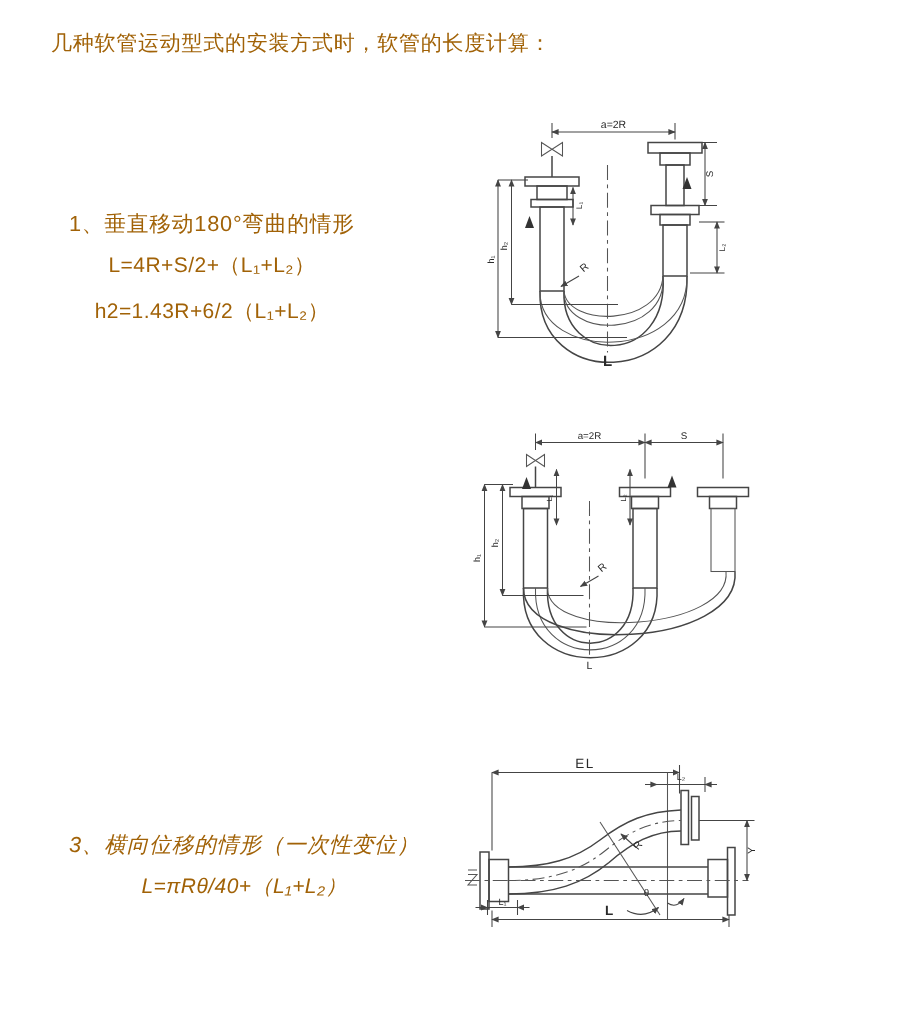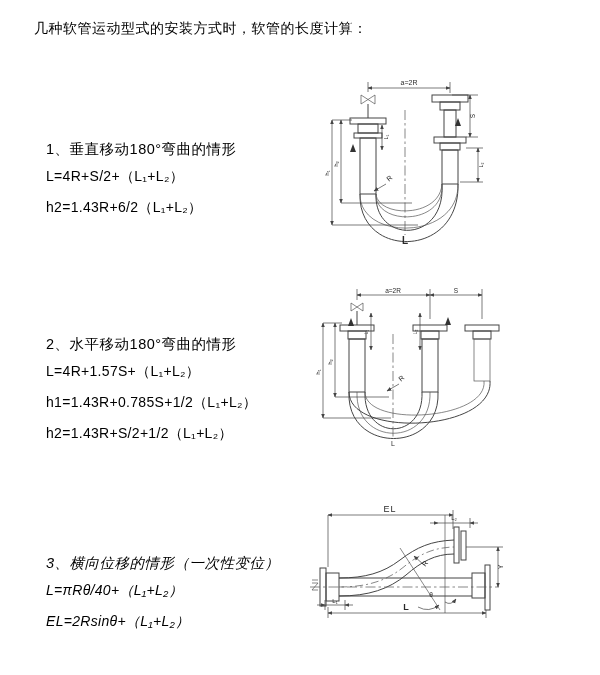--- a/index.html
+++ b/index.html
@@ -1,18 +1,18 @@
 <!DOCTYPE html>
 <html><head>
 <meta charset="utf-8">
 <style>
   html,body{margin:0;padding:0;background:#ffffff;}
   #page{
     position:relative;width:600px;height:675px;background:#ffffff;overflow:hidden;
-    font-family:"Liberation Sans","DejaVu Sans",sans-serif;color:#000000;
+    font-family:"Liberation Sans","DejaVu Sans",sans-serif;color:#a16207;text-align:center;
   }
   .title{position:absolute;left:34px;top:20px;font-size:14px;letter-spacing:.5px;}
   .section{position:absolute;left:46px;}
   .heading{font-size:14.5px;margin-bottom:9px;letter-spacing:.5px;margin-top:36px;}
   .formula{font-size:14px;margin-bottom:13px;letter-spacing:.3px;white-space:nowrap;}
   #sec1{top:104px;}
   #sec2{top:299px;}
   #sec3{top:518px;font-style:italic;}
   svg{position:absolute;overflow:visible;}
   svg text{fill:#2a2a2a;font-family:"Liberation Sans","DejaVu Sans",sans-serif;}
@@ -29,31 +29,24 @@
 <div id="page">
 
   <div class="title">几种软管运动型式的安装方式时，软管的长度计算：</div>
 
   <div class="section" id="sec1">
     <div class="heading">1、垂直移动180°弯曲的情形</div>
     <div class="formula">L=4R+S/2+（L₁+L₂）</div>
     <div class="formula">h2=1.43R+6/2（L₁+L₂）</div>
   </div>
 
-  <div class="section" id="sec2">
-    <div class="heading">2、水平移动180°弯曲的情形</div>
-    <div class="formula">L=4R+1.57S+（L₁+L₂）</div>
-    <div class="formula">h1=1.43R+0.785S+1/2（L₁+L₂）</div>
-    <div class="formula">h2=1.43R+S/2+1/2（L₁+L₂）</div>
-  </div>
 
   <div class="section" id="sec3">
     <div class="heading">3、横向位移的情形（一次性变位）</div>
     <div class="formula">L=πRθ/40+（L₁+L₂）</div>
-    <div class="formula">EL=2Rsinθ+（L₁+L₂）</div>
   </div>
 
   <svg style="left:306px;top:74px" width="218" height="175" viewBox="0 0 218 175">
     <defs>
       <pattern id="xh1" patternUnits="userSpaceOnUse" width="4" height="4">
         <path d="M0,0 L4,4 M4,0 L0,4" stroke="#777" stroke-width="0.5"></path>
       </pattern>
       <marker id="ar1" viewBox="0 0 10 10" refX="9" refY="5" markerWidth="7" markerHeight="7" orient="auto-start-reverse">
         <path d="M0,1 L10,5 L0,9 z" fill="#444"></path>
       </marker>

